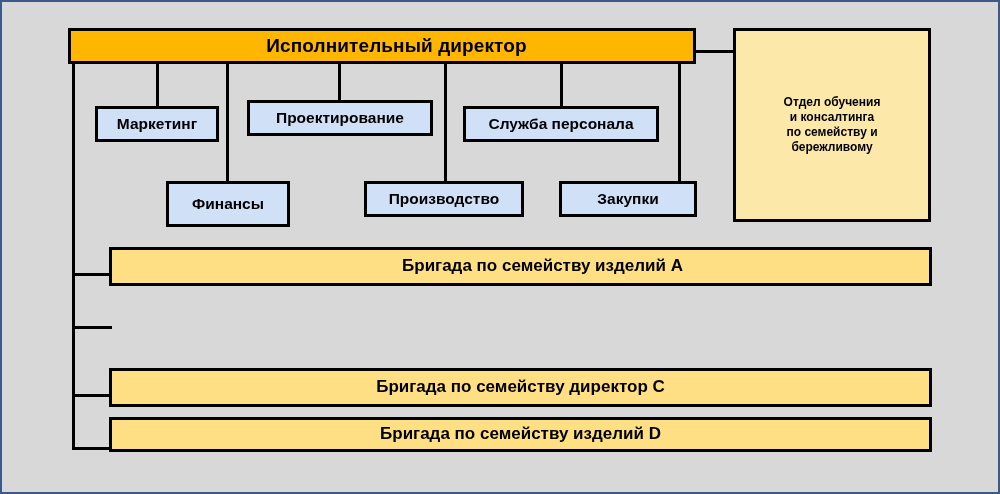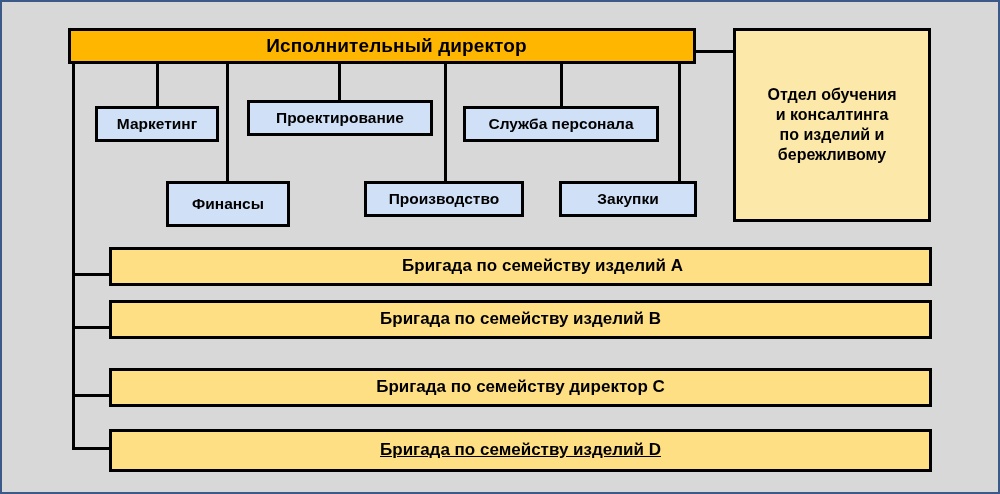--- a/index.html
+++ b/index.html
@@ -41,21 +41,21 @@
     letter-spacing: 0.1px;
   }
 
   .node-dept {
     background: #cfe0f7;
     font-size: 15.5px;
   }
 
   .node-training {
     background: #fce8a8;
-    font-size: 16px;
+    font-size: 12px;
     padding: 16px 6px;
     line-height: 1.25;
   }
 
   .node-brigade {
     background: #ffdf84;
     font-size: 17px;
   }
 
   
@@ -93,21 +93,21 @@
   <div class="ln ln-h" style="left:70px; top:392px; width:40px;"></div>
   <div class="ln ln-h" style="left:70px; top:445px; width:40px;"></div>
 
   <div class="node node-top" style="left:66px; top:26px; width:628px; height:36px;padding-left:29px;">
     <span>Исполнительный директор</span>
   </div>
 
   <div class="node node-training" style="left:731px; top:26px; width:198px; height:194px; flex-direction:column;">
     <span>Отдел обучения</span>
     <span>и консалтинга</span>
-    <span>по изделий и</span>
+    <span>по семейству и</span>
     <span>бережливому</span>
   </div>
 
   <div class="node node-dept" style="left:93px; top:104px; width:124px; height:36px;">
     <span>Маркетинг</span>
   </div>
 
   <div class="node node-dept" style="left:245px; top:98px; width:186px; height:36px;">
     <span>Проектирование</span>
   </div>
@@ -125,25 +125,22 @@
   </div>
 
   <div class="node node-dept" style="left:557px; top:179px; width:138px; height:36px;">
     <span>Закупки</span>
   </div>
 
   <div class="node node-brigade" style="left:107px; top:245px; width:823px; height:39px;padding-left:44px;">
     <span>Бригада по семейству изделий A</span>
   </div>
 
-  <div class="node node-brigade" style="left:107px; top:298px; width:823px; height:39px;">
-    <span>Бригада по семейству изделий B</span>
-  </div>
 
   <div class="node node-brigade" style="left:107px; top:366px; width:823px; height:39px;">
     <span>Бригада по семейству директор C</span>
   </div>
 
-  <div class="node node-brigade" style="left:107px; top:427px; width:823px; height:43px;text-decoration:underline;">
+  <div class="node node-brigade" style="left:107px; top:415px; width:823px; height:35px;">
     <span>Бригада по семейству изделий D</span>
   </div>
 
 </div>
 
 </body></html>

